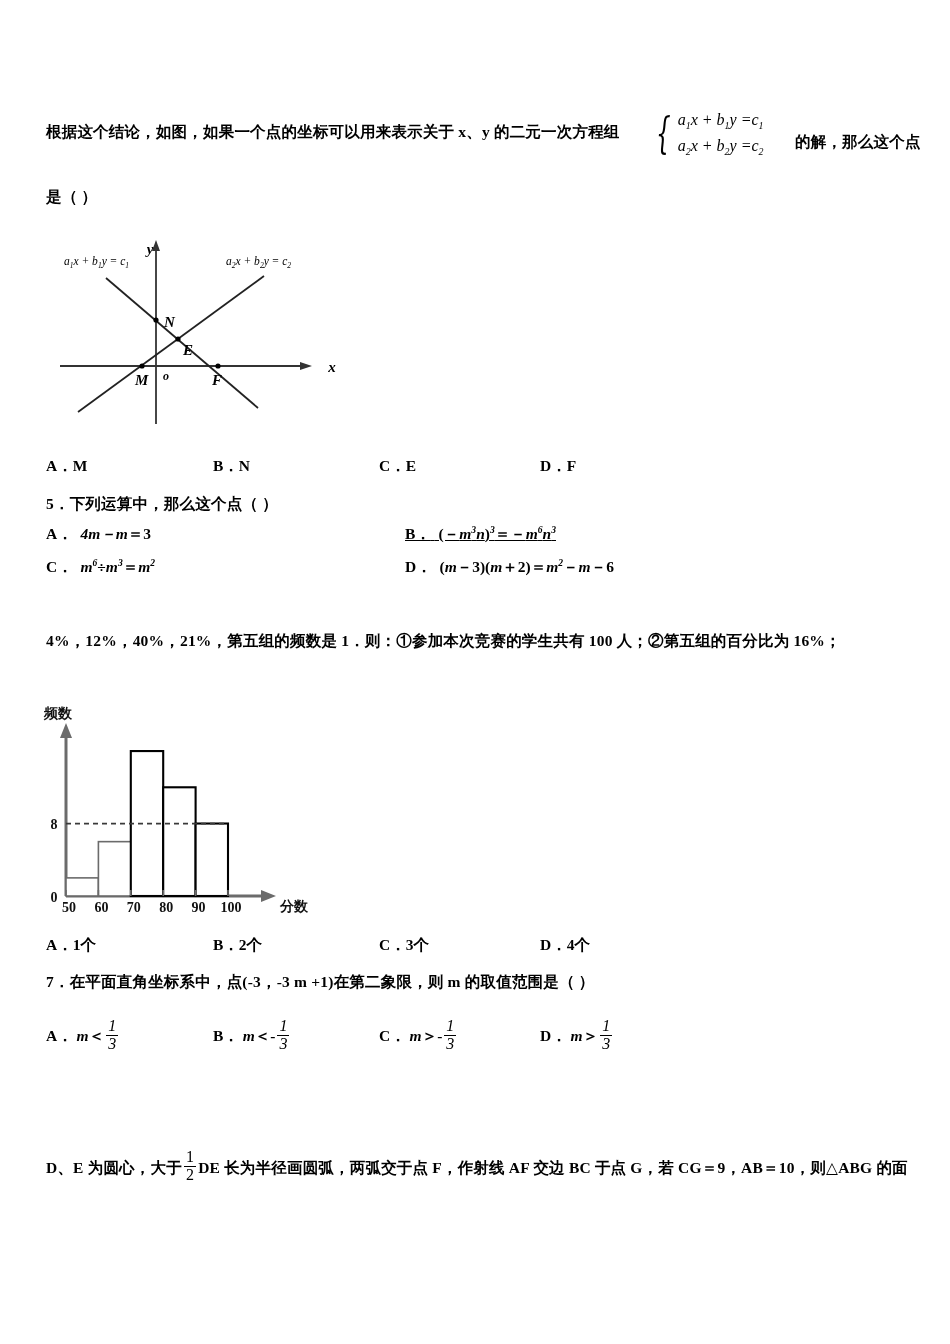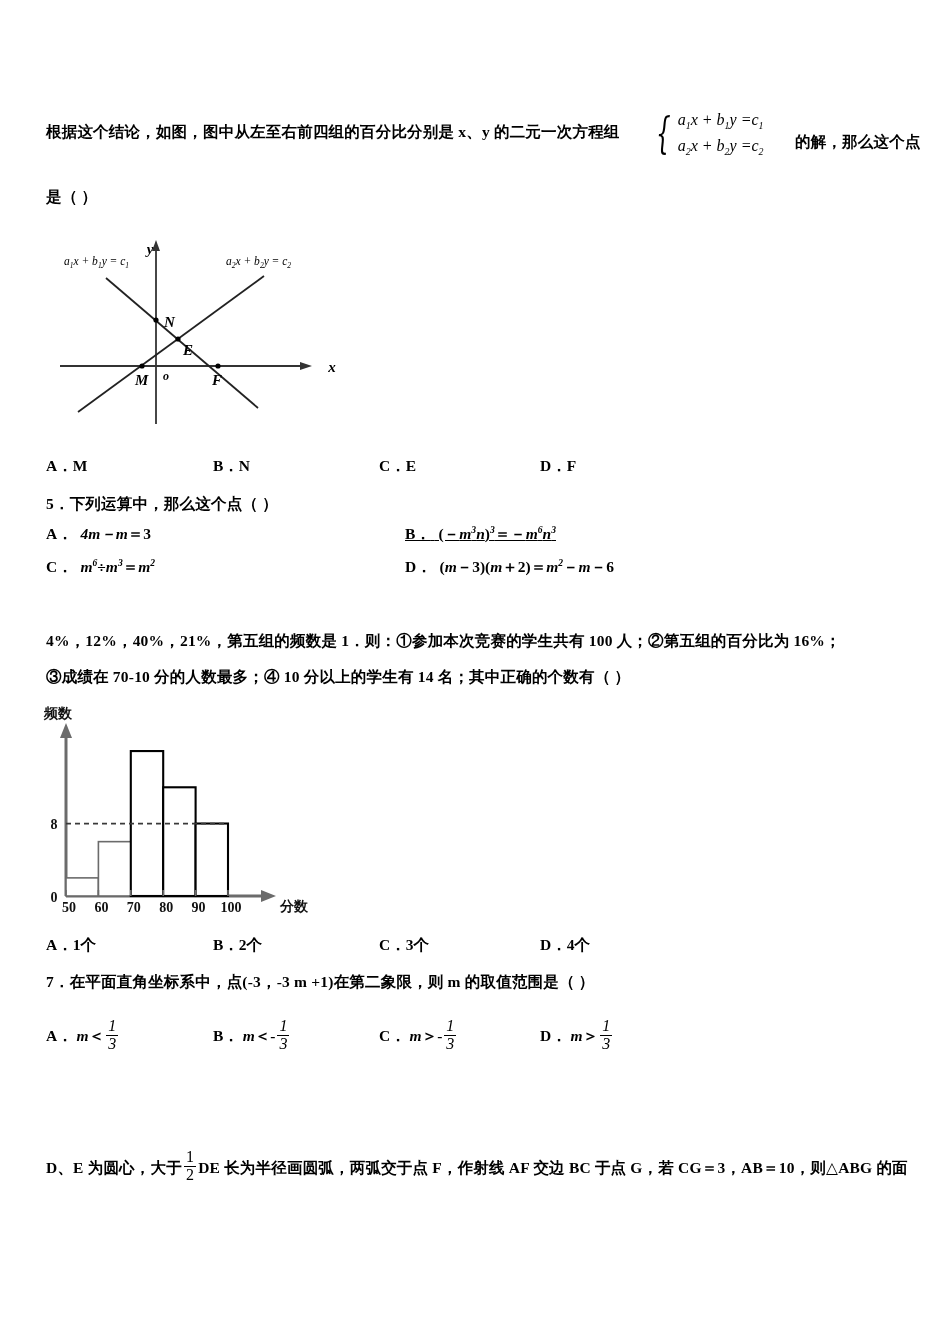--- a/index.html
+++ b/index.html
@@ -71,21 +71,21 @@
   .eqlines > div { line-height: 1.45; white-space: nowrap; }
 
   svg { display: block; }
   .diagram { position: absolute; }
 </style>
 </head>
 <body>
 
 <div class="page">
 
-  <div class="blk qtext" style="left:46px; top:120px;">根据这个结论，如图，图中从左至右前四组的百分比分别是 x、y 的二元一次方程组</div>
+  <div class="blk qtext" style="left:46px; top:120px;">根据这个结论，如图，如果一个点的坐标可以用来表示关于 x、y 的二元一次方程组</div>
 
   <div class="eqsys" style="left:650px; top:108px;">
     <span class="brace">{</span>
     <span class="eqlines">
       <div>
         <span class="mathit">a</span><sub class="sb">1</sub><span class="mathit">x</span> + <span class="mathit">b</span><sub class="sb">1</sub><span class="mathit">y</span> =<span class="mathit">c</span><sub class="sb">1</sub>
       </div>
       <div>
         <span class="mathit">a</span><sub class="sb">2</sub><span class="mathit">x</span> + <span class="mathit">b</span><sub class="sb">2</sub><span class="mathit">y</span> =<span class="mathit">c</span><sub class="sb">2</sub>
       </div>
@@ -151,21 +151,20 @@
   <div class="opt" style="left:46px; top:557px;">
     <span>C．</span>
     <span>&nbsp;<span class="mathit">m</span><sup class="ex">6</sup>÷<span class="mathit">m</span><sup class="ex">3</sup>＝<span class="mathit">m</span><sup class="ex">2</sup></span>
   </div>
   <div class="opt" style="left:405px; top:557px;">
     <span>D．</span>
     <span>&nbsp;(<span class="mathit">m</span>－3)(<span class="mathit">m</span>＋2)＝<span class="mathit">m</span><sup class="ex">2</sup>－<span class="mathit">m</span>－6</span>
   </div>
 
   <div class="blk qtext" style="left:46px; top:629px;">4%，12%，40%，21%，第五组的频数是 1．则：①参加本次竞赛的学生共有 100 人；②第五组的百分比为 16%；</div>
-  <div class="blk qtext" style="left:46px; top:665px;">③成绩在 70-10 分的人数最多；④ 10 分以上的学生有 14 名；其中正确的个数有（   ）</div>
 
   <div class="diagram" style="left:32px; top:702px; width:320px; height:215px;">
     <svg width="320" height="215" viewBox="0 0 320 215" id="histogram-svg">
 
       <line x1="34" y1="30" x2="34" y2="194" stroke="#6b6b6b" stroke-width="3"></line>
       <polygon points="34,21 28,36 40,36" fill="#6b6b6b"></polygon>
 
       <line x1="34" y1="194" x2="232" y2="194" stroke="#6b6b6b" stroke-width="3"></line>
       <polygon points="244,194 229,188 229,200" fill="#6b6b6b"></polygon>
 
@@ -230,16 +229,16 @@
     <span>C．</span>
     <span class="mathit">m</span><span>＞</span><span>-</span><span class="frac"><span class="num">1</span><span class="den">3</span></span>
   </div>
   <div class="opt" style="left:540px; top:1020px;">
     <span>D．</span>
     <span class="mathit">m</span><span>＞</span><span class="frac"><span class="num">1</span><span class="den">3</span></span>
   </div>
 
 
   <div class="blk qtext" style="left:46px; top:1152px;">
-    <span>D、E 为圆心，大于</span><span class="frac" style="font-style:normal; top:-3px;"><span class="num">1</span><span class="den">2</span></span><span>DE 长为半径画圆弧，两弧交于点 F，作射线 AF 交边 BC 于点 G，若 CG＝3，AB＝10，则△ABG 的面</span>
+    <span>D、E 为圆心，大于</span><span class="frac" style="font-style:normal; top:-3px;"><span class="num">1</span><span class="den">2</span></span><span>DE 长为半径画圆弧，两弧交于点 F，作射线 AF 交边 BC 于点 G，若 CG＝9，AB＝10，则△ABG 的面</span>
   </div>
 
 </div>
 
 </body></html>

